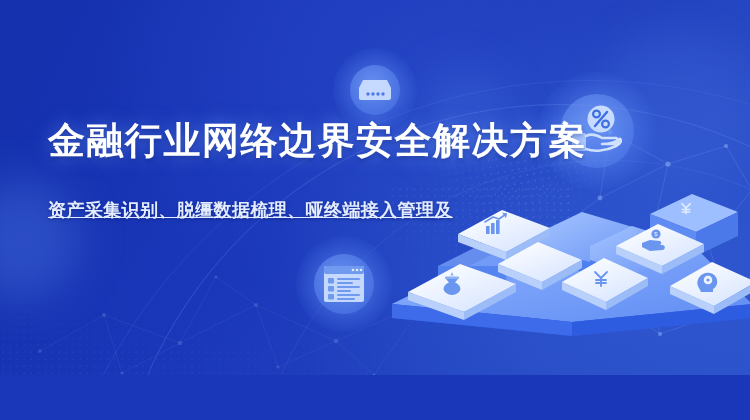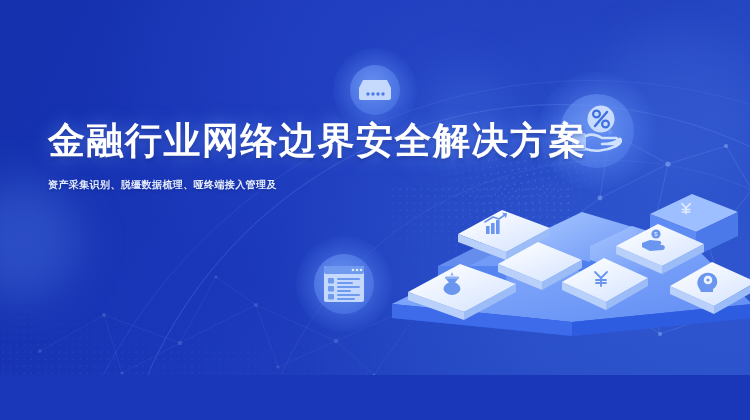--- a/index.html
+++ b/index.html
@@ -93,27 +93,28 @@
     font-size:37px;
     font-weight:bold;
     color:#ffffff;
     letter-spacing:1.5px;
     line-height:1.12;
     white-space:nowrap;
     text-shadow:0 0 18px rgba(120,165,255,0.55), 0 2px 4px rgba(8,24,95,0.45);
   }
 
   .subline {
-    margin-top:15px;
-    font-size:10px;
+    margin-top:34px;
+    font-size:18px;
     font-weight:bold;
     color:#e4ecff;
     line-height:1.75;
     letter-spacing:.4px;
     text-shadow:0 1px 3px rgba(10,30,110,0.5);
+    text-decoration:underline;
   }
   .subline div { white-space:nowrap; }
 
   
   .iso { position:absolute; left:386px; top:186px; width:372px; height:150px; z-index:4; }
 </style>
 </head>
 <body>
 
 <div id="banner">

